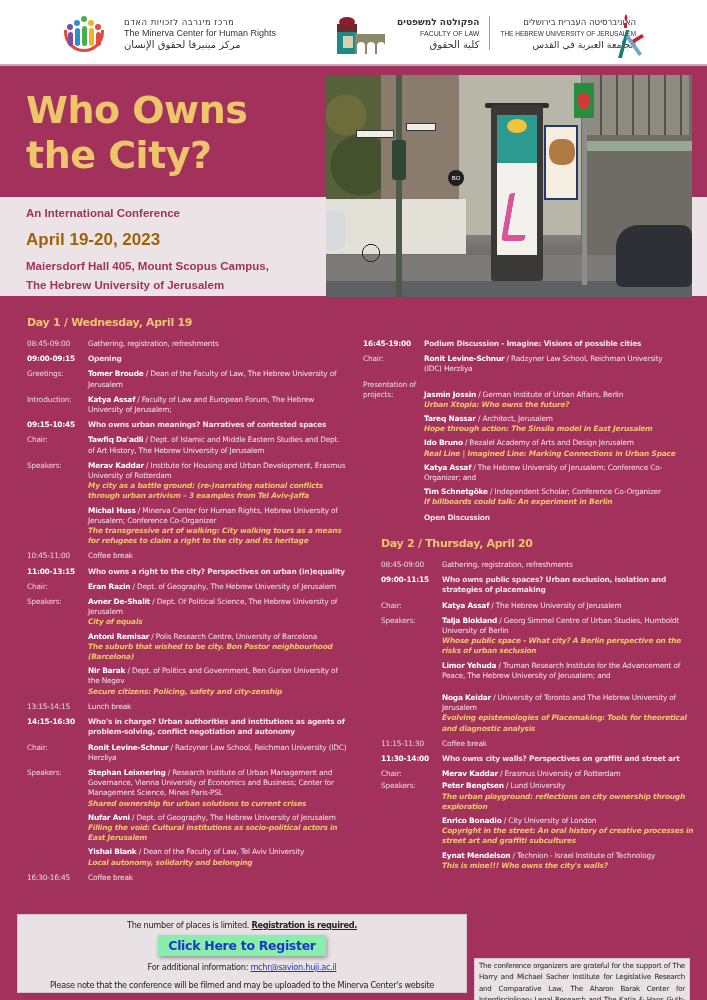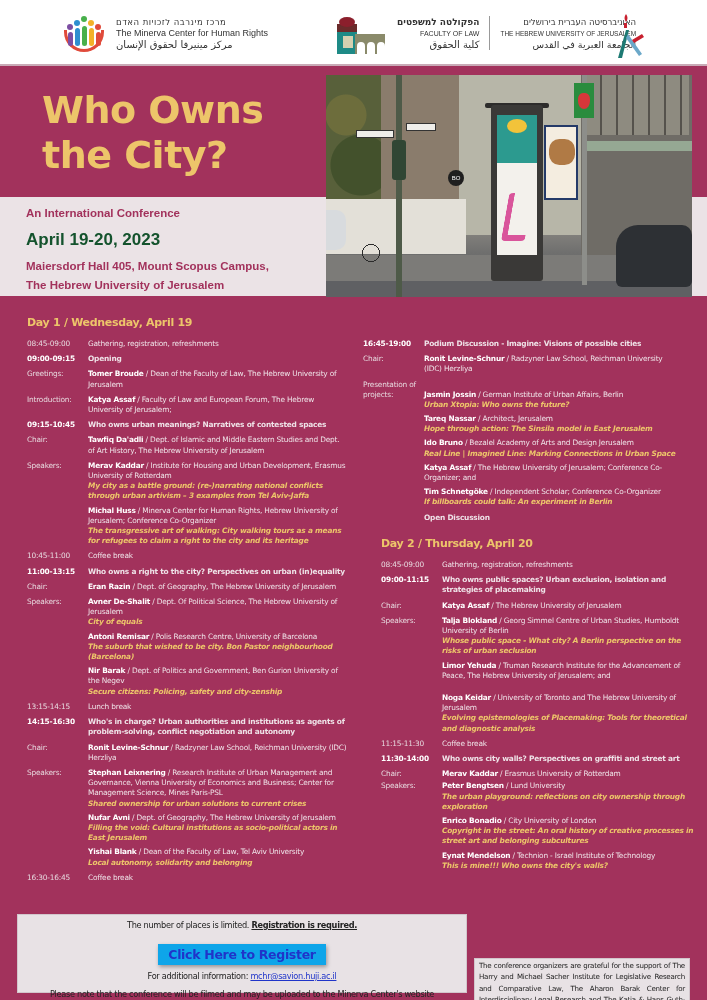--- a/index.html
+++ b/index.html
@@ -1,21 +1,21 @@
 <!DOCTYPE html>
 <html><head>
 <meta charset="utf-8">
 <style>
   * { box-sizing: border-box; margin: 0; padding: 0; }
   html, body { width: 707px; height: 1000px; overflow: hidden; }
   body { background: #a2325c; font-family: "Liberation Sans", sans-serif; color: #f1e6ea; position: relative; }
 
   
   .logos { position: absolute; left: 0; top: 0; width: 707px; height: 66px; background: #ffffff; border-bottom: 2px solid #c9aab6; }
-  .logo-minerva { position: absolute; left: 64px; top: 14px; display: flex; align-items: center; gap: 12px; }
+  .logo-minerva { position: absolute; left: 64px; top: 14px; display: flex; align-items: center; gap: 20px; }
   .minerva-mark { width: 40px; height: 38px; position: relative; }
   .minerva-mark .arc { position: absolute; left: 0; bottom: 0; width: 40px; height: 22px; border: 3px solid #e04b3b; border-top: none; border-radius: 0 0 22px 22px; }
   .minerva-mark .fig { position: absolute; bottom: 6px; width: 5px; height: 18px; border-radius: 3px; }
   .minerva-mark .dot { position: absolute; width: 6px; height: 6px; border-radius: 50%; }
   .minerva-text { font-size: 9px; line-height: 11px; color: #333; }
   .minerva-text .he { font-family: "DejaVu Sans", sans-serif; font-size: 8.5px; letter-spacing: 0.5px; direction: rtl; text-align: left; }
   .minerva-text .ar { font-family: "DejaVu Sans", sans-serif; font-size: 10px; direction: rtl; text-align: left; }
 
   .logo-law { position: absolute; left: 335px; top: 12px; display: flex; align-items: center; gap: 10px; }
   .law-mark { width: 52px; height: 42px; position: relative; }
@@ -23,24 +23,24 @@
   .law-text .he { font-family: "DejaVu Sans", sans-serif; font-size: 9px; font-weight: bold; }
   .law-text .ar { font-family: "DejaVu Sans", sans-serif; font-size: 10px; }
   .divider-v { width: 1px; height: 34px; background: #999; }
   .huji-text { text-align: right; font-size: 6.5px; color: #333; line-height: 11px; }
   .huji-text .he { font-family: "DejaVu Sans", sans-serif; font-size: 8.5px; }
   .huji-text .ar { font-family: "DejaVu Sans", sans-serif; font-size: 9.5px; }
   .huji-mark { position: absolute; left: 612px; top: 12px; width: 34px; height: 48px; }
 
   
   .title-block { position: absolute; left: 0; top: 68px; width: 325px; height: 128px; }
-  .title { position: absolute; left: 26px; top: 20px; font-family: "DejaVu Sans", sans-serif; font-weight: bold; font-size: 38px; line-height: 45px; color: #edc56a; letter-spacing: -0.5px; margin-left: 16px; }
+  .title { position: absolute; left: 26px; top: 20px; font-family: "DejaVu Sans", sans-serif; font-weight: bold; font-size: 38px; line-height: 45px; color: #edc56a; letter-spacing: -0.5px; }
   .info-band { position: absolute; left: 0; top: 197px; width: 707px; height: 99px; background: #ebe3e6; }
   .info-band .sub { position: absolute; left: 26px; top: 10px; font-size: 11.5px; font-weight: bold; color: #a2325c; }
-  .info-band .date { position: absolute; left: 26px; top: 33px; font-size: 17px; font-weight: bold; color: #14532d; }
+  .info-band .date { position: absolute; left: 26px; top: 33px; font-size: 17px; font-weight: bold; color: #a16207; }
   .info-band .venue { position: absolute; left: 26px; top: 60px; font-size: 11.5px; font-weight: bold; color: #a2325c; line-height: 19px; }
 
   
   .photo { position: absolute; left: 326px; top: 75px; width: 366px; height: 222px; overflow: hidden; background: #8d8a83; }
   .photo .sky { position: absolute; left: 0; top: 0; width: 100%; height: 100%; background: linear-gradient(#a19c92, #9b978f 60%, #6f6f6e 80%, #5a5b5c); }
   .photo .bldg-left { position: absolute; left: 48px; top: 0; width: 85px; height: 125px; background: #8a7c6c; }
   .photo .bldg-mid { position: absolute; left: 133px; top: 0; width: 125px; height: 160px; background: #b7b6a8; }
   .photo .bldg-right { position: absolute; left: 255px; top: 0; width: 111px; height: 180px; background: #6f6c66; }
   .photo .win { position: absolute; left: 258px; top: 0; width: 105px; height: 60px; background: repeating-linear-gradient(90deg,#55524c 0 2px,#8e8b80 2px 16px); }
   .photo .canopy { position: absolute; left: 258px; top: 66px; width: 108px; height: 10px; background: #95a893; }
@@ -80,21 +80,21 @@
   .pname { font-weight: bold; color: #ffffff; }
   .ptalk { display: block; color: #edc56a; font-weight: bold; font-style: italic; }
   .pblock { margin-bottom: 4px; }
   .pblock:last-child { margin-bottom: 0; }
   .open-disc { font-weight: bold; color: #ffffff; }
 
   
   .footer-left { position: absolute; left: 17px; top: 914px; width: 450px; height: 79px; background: #e8e2e5; border: 1px solid #d2c6cc; color: #222; text-align: center; font-family: "DejaVu Sans", sans-serif; font-size: 8.2px; letter-spacing: -0.3px; }
   .footer-left .l1 { margin-top: 5px; }
   .footer-left .l1 u { font-weight: bold; }
-  .register-btn { display: inline-block; margin-top: 14px; padding: 3px 10px; background: #0ea5e9; box-shadow: 1px 2px 4px rgba(0,0,0,0.35); color: #2034c9; font-weight: bold; font-size: 12.5px; font-family: "DejaVu Sans", sans-serif; cursor: pointer; letter-spacing: -0.3px; }
+  .register-btn { display: inline-block; margin-top: 5px; padding: 3px 10px; background: #86efac; box-shadow: 1px 2px 4px rgba(0,0,0,0.35); color: #2034c9; font-weight: bold; font-size: 12.5px; font-family: "DejaVu Sans", sans-serif; cursor: pointer; letter-spacing: -0.3px; }
   .footer-left .l3 { margin-top: 6px; }
   .footer-left .l3 a { color: #2034c9; text-decoration: underline; }
   .footer-left .l4 { margin-top: 8px; }
   .footer-right { position: absolute; left: 474px; top: 914px; width: 216px; height: 79px; background: #e8e2e5; border: 1px solid #d2c6cc; color: #222; font-family: "DejaVu Sans", sans-serif; font-size: 7.1px; line-height: 11.3px; padding: 1px 4px; text-align: justify; letter-spacing: -0.25px; margin-top: 44px; }
 </style>
 </head>
 <body>
 
 <div class="logos">
   <div class="logo-minerva">
@@ -337,21 +337,21 @@
     <div class="c session">Who owns city walls? Perspectives on graffiti and street art</div>
   </div>
   <div class="row" style="margin-bottom:2px;">
     <div class="t">Chair:</div>
     <div class="c"><span class="pname">Merav Kaddar</span><span> / Erasmus University of Rotterdam</span></div>
   </div>
   <div class="row">
     <div class="t">Speakers:</div>
     <div class="c">
       <div class="pblock"><span class="pname">Peter Bengtsen</span><span> / Lund University</span><span class="ptalk">The urban playground: reflections on city ownership through exploration</span></div>
-      <div class="pblock"><span class="pname">Enrico Bonadio</span><span> / City University of London</span><span class="ptalk">Copyright in the street: An oral history of creative processes in street art and belonging subcultures</span></div>
+      <div class="pblock"><span class="pname">Enrico Bonadio</span><span> / City University of London</span><span class="ptalk">Copyright in the street: An oral history of creative processes in street art and graffiti subcultures</span></div>
       <div class="pblock"><span class="pname">Eynat Mendelson</span><span> / Technion - Israel Institute of Technology</span><span class="ptalk">This is mine!!! Who owns the city's walls?</span></div>
     </div>
   </div>
 </div>
 
 <div class="footer-left">
   <div class="l1">
     <span>The number of places is limited. </span><u>Registration is required.</u>
   </div>
   <div class="register-btn">Click Here to Register</div>

